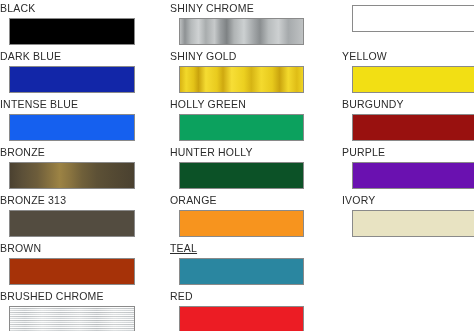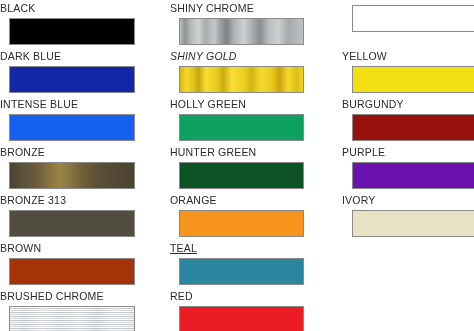--- a/index.html
+++ b/index.html
@@ -138,29 +138,29 @@
         <div class="swatch-label" style="color: rgb(43, 43, 43);">BRUSHED CHROME</div>
         <div class="swatch-bar tex-brushed-chrome" title="BRUSHED CHROME" style="border-color: rgb(138, 138, 138);"></div>
       </div>
     </div>
   <div class="column col-mid">
       <div class="swatch-cell" style="top: 2px;">
         <div class="swatch-label" style="color: rgb(43, 43, 43);">SHINY CHROME</div>
         <div class="swatch-bar tex-shiny-chrome" title="SHINY CHROME" style="border-color: rgb(138, 138, 138);"></div>
       </div>
       <div class="swatch-cell" style="top: 50px;">
-        <div class="swatch-label" style="color: rgb(43, 43, 43); font-style: italic;">SHINY GOLD</div>
+        <div class="swatch-label" style="color: rgb(43, 43, 43);">SHINY GOLD</div>
         <div class="swatch-bar tex-shiny-gold" title="SHINY GOLD" style="border-color: rgb(138, 138, 138);"></div>
       </div>
       <div class="swatch-cell" style="top: 98px;">
         <div class="swatch-label" style="color: rgb(43, 43, 43);">HOLLY GREEN</div>
         <div class="swatch-bar" title="HOLLY GREEN" style="background: rgb(12, 161, 94); border-color: rgb(138, 138, 138);"></div>
       </div>
       <div class="swatch-cell" style="top: 146px;">
-        <div class="swatch-label" style="color: rgb(43, 43, 43);">HUNTER GREEN</div>
+        <div class="swatch-label" style="color: rgb(43, 43, 43);">HUNTER HOLLY</div>
         <div class="swatch-bar" title="HUNTER GREEN" style="background: rgb(12, 82, 39); border-color: rgb(138, 138, 138);"></div>
       </div>
       <div class="swatch-cell" style="top: 194px;">
         <div class="swatch-label" style="color: rgb(43, 43, 43);">ORANGE</div>
         <div class="swatch-bar" title="ORANGE" style="background: rgb(247, 148, 30); border-color: rgb(138, 138, 138);"></div>
       </div>
       <div class="swatch-cell" style="top: 242px;">
         <div class="swatch-label" style="color: rgb(43, 43, 43); text-decoration: underline;">TEAL</div>
         <div class="swatch-bar" title="TEAL" style="background: rgb(42, 134, 160); border-color: rgb(138, 138, 138);"></div>
       </div>

